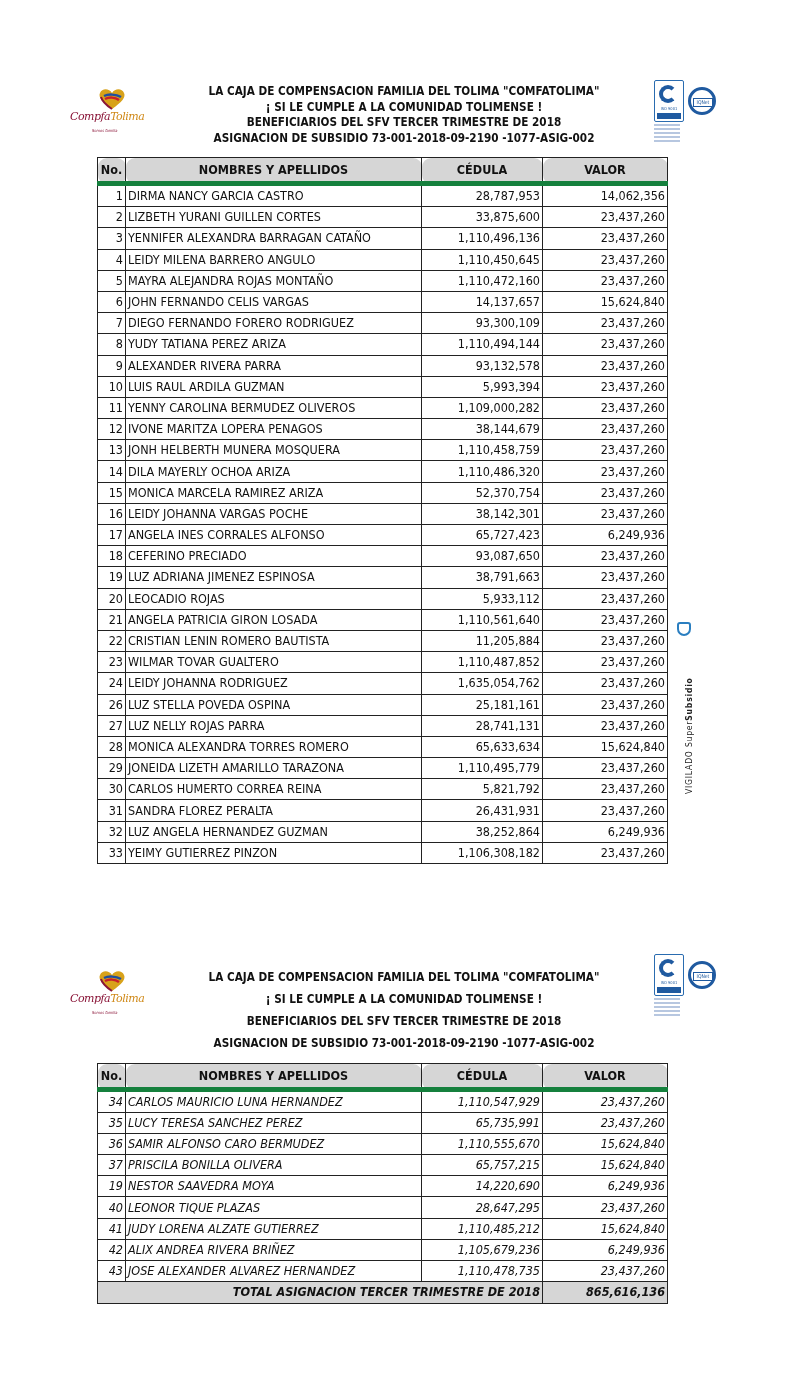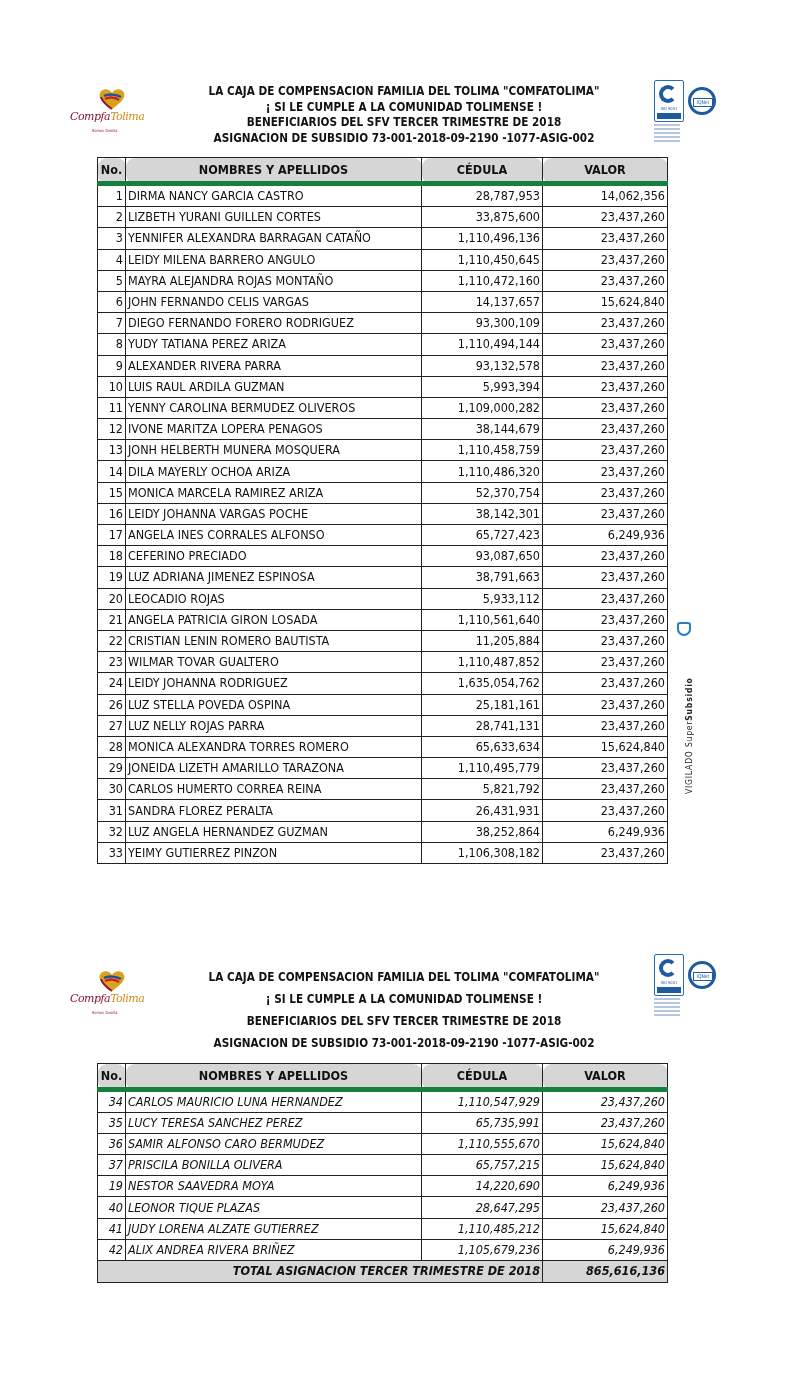--- a/index.html
+++ b/index.html
@@ -406,20 +406,26 @@
         <td class="name">JUDY LORENA ALZATE GUTIERREZ</td>
         <td class="ced">1,110,485,212</td>
         <td class="val">15,624,840</td>
       </tr>
       <tr>
         <td class="no">42</td>
         <td class="name">ALIX ANDREA RIVERA BRIÑEZ</td>
         <td class="ced">1,105,679,236</td>
         <td class="val">6,249,936</td>
       </tr>
+      <tr>
+        <td class="no">43</td>
+        <td class="name">JOSE ALEXANDER ALVAREZ HERNANDEZ</td>
+        <td class="ced">1,110,478,735</td>
+        <td class="val">23,437,260</td>
+      </tr>
     </tbody>
   <tfoot>
     <tr class="total">
       <td class="total-label" colspan="3">TOTAL ASIGNACION TERCER TRIMESTRE DE 2018</td>
       <td class="val">865,616,136</td>
     </tr>
   </tfoot>
 </table>
 
 </body></html>

